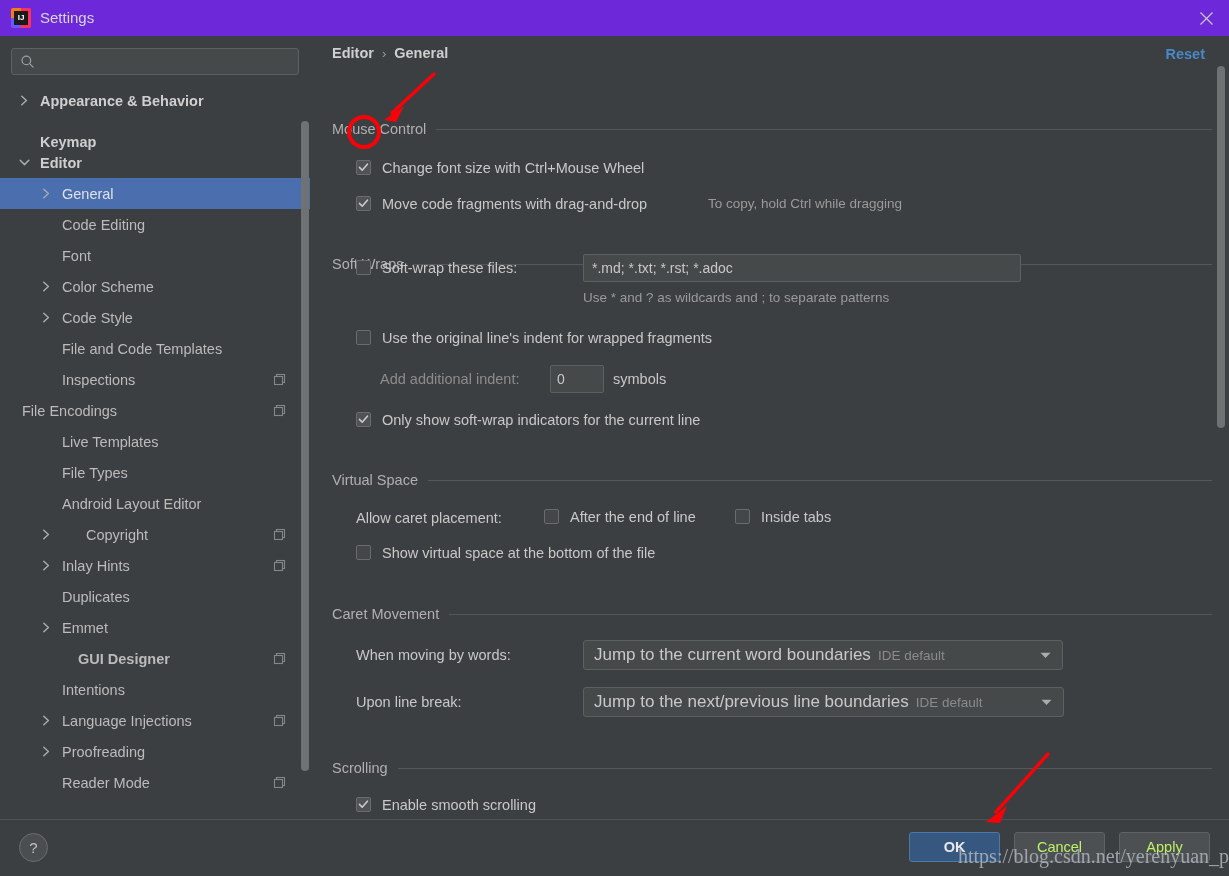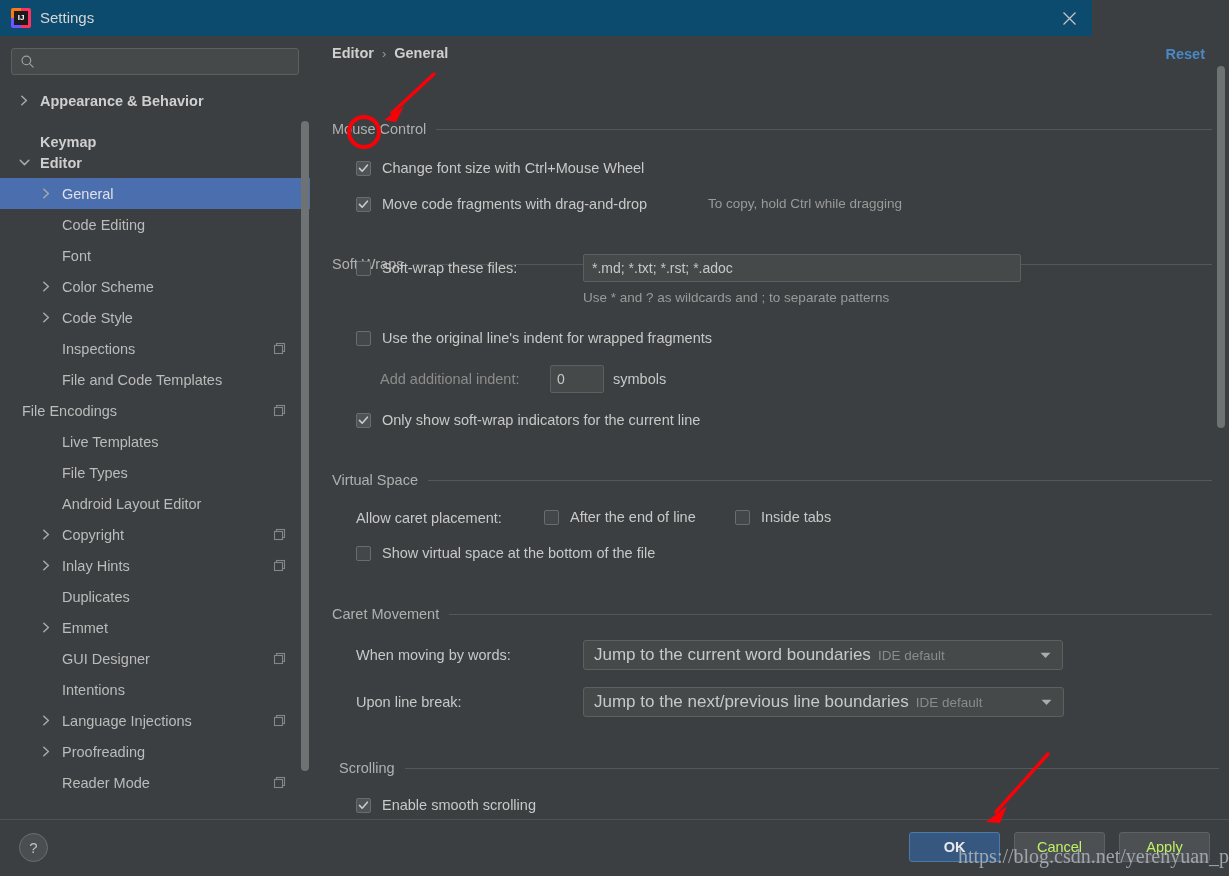--- a/index.html
+++ b/index.html
@@ -6,22 +6,22 @@
   html, body {
     width: 1229px; height: 876px;
     background: #3c3f41;
     font-family: "Liberation Sans", sans-serif;
     overflow: hidden;
   }
   #root { position: relative; width: 1229px; height: 876px; background: #3c3f41; }
 
   
   .titlebar {
-    position: absolute; left: 0; top: 0; width: 1092px; height: 36px;
-    background: #0c4a6e; display: flex; align-items: center;
+    position: absolute; left: 0; top: 0; width: 1229px; height: 36px;
+    background: #6d28d9; display: flex; align-items: center;
   }
   .ij-logo {
     position: absolute; left: 11px; top: 8px; width: 20px; height: 20px;
     border-radius: 2px; overflow: hidden;
   }
   .ij-logo .q1 { position:absolute; left:0; top:0; width:10px; height:10px; background:#f97a12; }
   .ij-logo .q2 { position:absolute; left:10px; top:0; width:10px; height:10px; background:#fe315d; }
   .ij-logo .q3 { position:absolute; left:0; top:10px; width:10px; height:10px; background:#6b57ff; }
   .ij-logo .q4 { position:absolute; left:10px; top:10px; width:10px; height:10px; background:#fe315d; }
   .ij-logo .inner {
@@ -101,21 +101,21 @@
     position: absolute; right: 24px; top: 10px;
     font-size: 14.5px; color: #4a88c7; font-weight: bold; cursor: pointer;
   }
 
   .section-head {
     position: absolute; display: flex; align-items: center; width: 880px;
   }
   .section-head .st { font-size: 14.5px; color: #b0b0b0; white-space: nowrap; padding-right: 10px; }
   .section-head .rule { flex: 1; height: 1px; background: #555858; }
 
-  .cb-row { position: absolute; display: flex; align-items: flex-end; }
+  .cb-row { position: absolute; display: flex; align-items: flex-start; }
   .cbx {
     width: 15px; height: 15px; border-radius: 2px;
     border: 1px solid #6b6b6b; background: #4f5355;
     display: inline-flex; align-items: center; justify-content: center;
     flex: 0 0 15px; cursor: pointer;
   }
   .cbx.off { background: #434749; }
   .cbx svg { display:block; }
   .cb-label { font-size: 14.5px; color: #c8c8c8; margin-left: 11px; white-space: nowrap; }
   .plain-label { position: absolute; font-size: 14.5px; color: #c8c8c8; white-space: nowrap; }
@@ -262,32 +262,32 @@
         <div class="tree-row" style="padding-left: 40px; justify-content: flex-end;">
           <span class="twisty">
             <svg width="9" height="11" viewBox="0 0 9 11">
               <path d="M1.8 1.2 L6.4 5.5 L1.8 9.8" stroke="#a6aaab" stroke-width="1.5" fill="none" stroke-linecap="round" stroke-linejoin="round"></path>
             </svg>
           </span>
           <span class="label" style="margin-left: 9px;">Code Style</span>
         </div>
         <div class="tree-row" style="padding-left: 40px;">
           <span class="twisty"></span>
+          <span class="label" style="margin-left: 9px;">File and Code Templates</span>
+        </div>
+        <div class="tree-row" style="padding-left: 40px;">
+          <span class="twisty"></span>
           <span class="label" style="margin-left: 9px;">Inspections</span>
           <span class="copy-ico">
             <svg width="13" height="13" viewBox="0 0 13 13">
               <rect x="3.5" y="1.5" width="8" height="8" stroke="#9aa0a2" stroke-width="1.1" fill="none"></rect>
               <rect x="1.5" y="3.5" width="8" height="8" stroke="#9aa0a2" stroke-width="1.1" fill="#3c3f41"></rect>
             </svg>
           </span>
         </div>
-        <div class="tree-row" style="padding-left: 40px;">
-          <span class="twisty"></span>
-          <span class="label" style="margin-left: 9px;">File and Code Templates</span>
-        </div>
         <div class="tree-row" style="">
           <span class="twisty"></span>
           <span class="label" style="margin-left: 9px;">File Encodings</span>
           <span class="copy-ico">
             <svg width="13" height="13" viewBox="0 0 13 13">
               <rect x="3.5" y="1.5" width="8" height="8" stroke="#9aa0a2" stroke-width="1.1" fill="none"></rect>
               <rect x="1.5" y="3.5" width="8" height="8" stroke="#9aa0a2" stroke-width="1.1" fill="#3c3f41"></rect>
             </svg>
           </span>
         </div>
@@ -296,21 +296,21 @@
           <span class="label" style="margin-left: 9px;">Live Templates</span>
         </div>
         <div class="tree-row" style="padding-left: 40px;">
           <span class="twisty"></span>
           <span class="label" style="margin-left: 9px;">File Types</span>
         </div>
         <div class="tree-row" style="padding-left: 40px;">
           <span class="twisty"></span>
           <span class="label" style="margin-left: 9px;">Android Layout Editor</span>
         </div>
-        <div class="tree-row" style="padding-left: 40px;">
+        <div class="tree-row" style="padding-left: 40px; gap: 24px;">
           <span class="twisty">
             <svg width="9" height="11" viewBox="0 0 9 11">
               <path d="M1.8 1.2 L6.4 5.5 L1.8 9.8" stroke="#a6aaab" stroke-width="1.5" fill="none" stroke-linecap="round" stroke-linejoin="round"></path>
             </svg>
           </span>
           <span class="label" style="margin-left: 9px;">Copyright</span>
           <span class="copy-ico">
             <svg width="13" height="13" viewBox="0 0 13 13">
               <rect x="3.5" y="1.5" width="8" height="8" stroke="#9aa0a2" stroke-width="1.1" fill="none"></rect>
               <rect x="1.5" y="3.5" width="8" height="8" stroke="#9aa0a2" stroke-width="1.1" fill="#3c3f41"></rect>
@@ -338,21 +338,21 @@
         <div class="tree-row" style="padding-left: 40px; justify-content: center;">
           <span class="twisty">
             <svg width="9" height="11" viewBox="0 0 9 11">
               <path d="M1.8 1.2 L6.4 5.5 L1.8 9.8" stroke="#a6aaab" stroke-width="1.5" fill="none" stroke-linecap="round" stroke-linejoin="round"></path>
             </svg>
           </span>
           <span class="label" style="margin-left: 9px;">Emmet</span>
         </div>
         <div class="tree-row" style="padding-left: 40px;">
           <span class="twisty"></span>
-          <span class="label" style="margin-left: 9px;">GUI Designer</span>
+          <span class="label" style="margin-left: 25px; font-weight: bold;">GUI Designer</span>
           <span class="copy-ico">
             <svg width="13" height="13" viewBox="0 0 13 13">
               <rect x="3.5" y="1.5" width="8" height="8" stroke="#9aa0a2" stroke-width="1.1" fill="none"></rect>
               <rect x="1.5" y="3.5" width="8" height="8" stroke="#9aa0a2" stroke-width="1.1" fill="#3c3f41"></rect>
             </svg>
           </span>
         </div>
         <div class="tree-row" style="padding-left: 40px;">
           <span class="twisty"></span>
           <span class="label" style="margin-left: 9px;">Intentions</span>
@@ -499,21 +499,21 @@
     <div class="combo" style="left:273px; top:651px; width:481px;">
       <span class="cv">Jump to the next/previous line boundaries</span>
       <span class="chint">IDE default</span>
       <span class="arrow">
         <svg width="11" height="7" viewBox="0 0 11 7">
             <path d="M0.5 0.8 L5.5 6 L10.5 0.8 Z" fill="#a9adae"></path>
           </svg>
       </span>
     </div>
 
-    <div class="section-head" style="left:22px; top:724px;margin-left:7px;">
+    <div class="section-head" style="left:22px; top:724px;">
       <span class="st">Scrolling</span>
       <span class="rule"></span>
     </div>
     <div class="cb-row" style="left:46px; top:761px;">
       <span class="cbx">
         <svg width="11" height="11" viewBox="0 0 11 11">
             <path d="M1.5 5.4 L4.2 8.2 L9.4 2.2" stroke="#c9c9c9" stroke-width="1.6" fill="none" stroke-linecap="round" stroke-linejoin="round"></path>
           </svg>
       </span>
       <span class="cb-label">Enable smooth scrolling</span>

